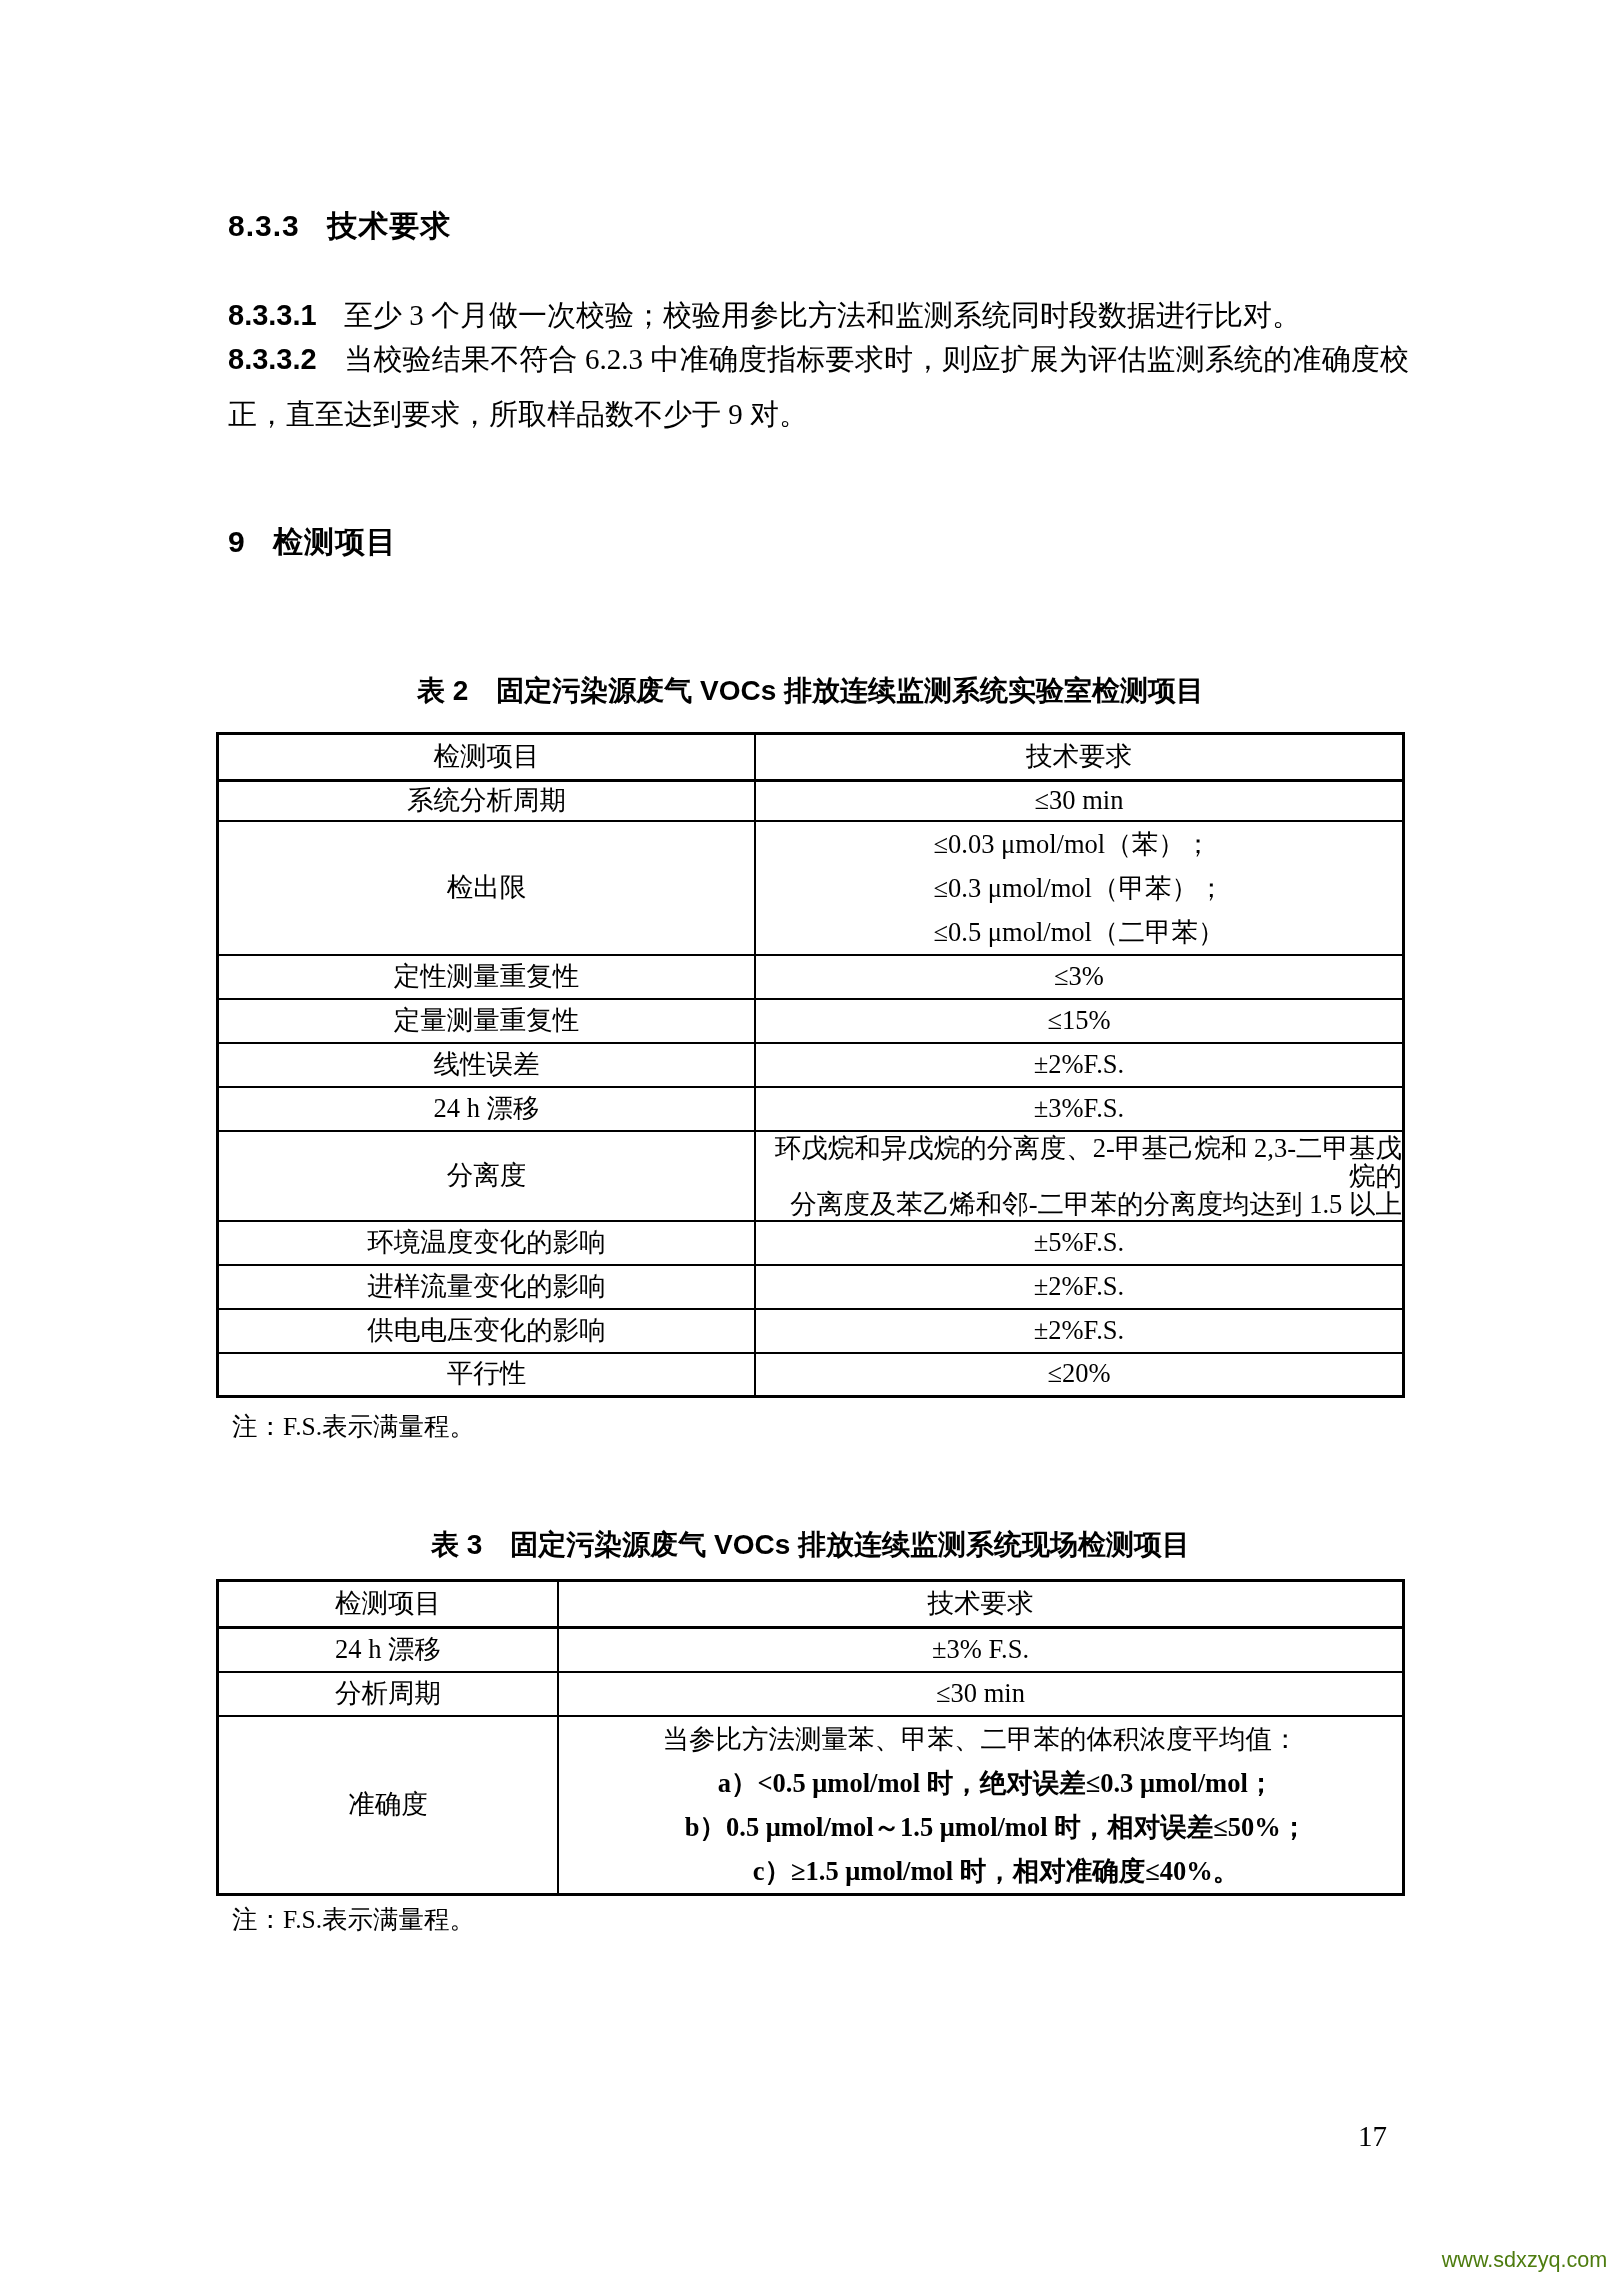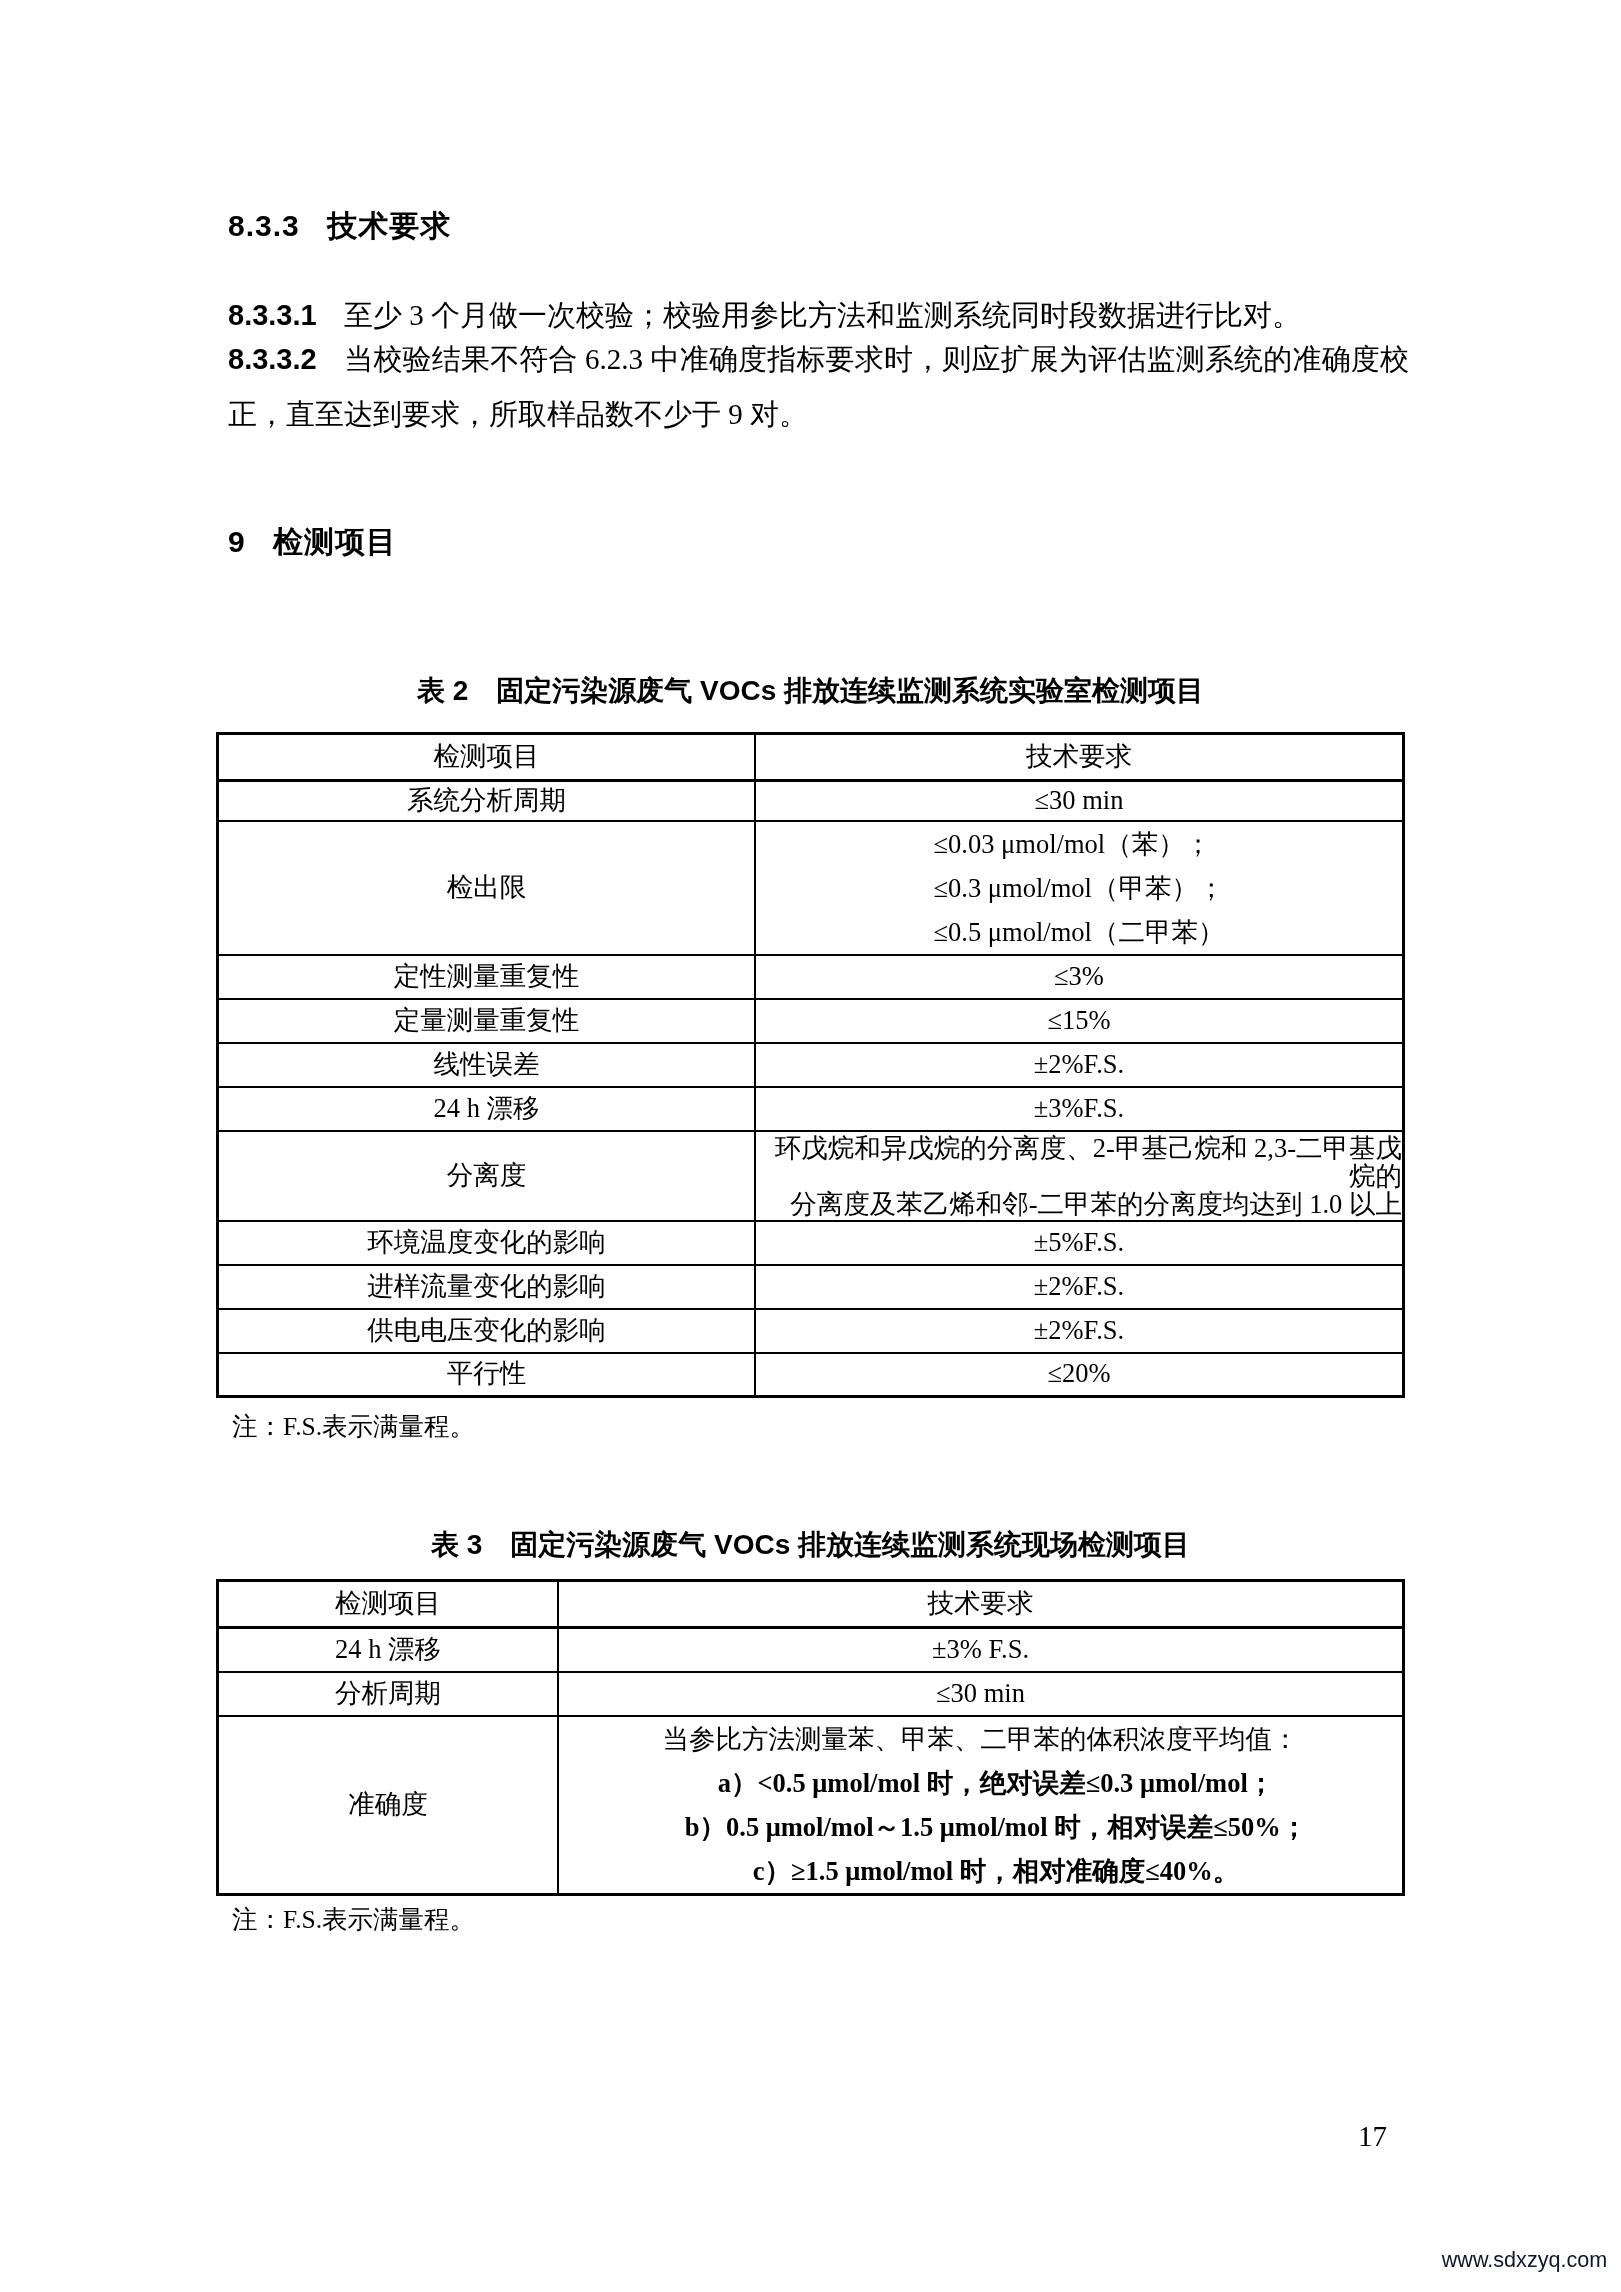--- a/index.html
+++ b/index.html
@@ -41,21 +41,21 @@
   tr.row{height:44px;}
   tr.row-det{height:131px;}
   tr.row-sep{height:90px;}
   tr.row-acc{height:171px;}
   .stack{display:inline-block;text-align:left;line-height:44px;}
   .stack-c{line-height:28px;text-align:right;}
   .acc-cell{text-align:left;line-height:44px;padding-left:15.7px;}
   .acc-cell .indent{padding-left:31px;font-weight:bold;}
   .note{font-size:25.5px;}
   .pageno{font-size:29px;}
-  .wm{font-size:21.6px;color:#0f172a;font-family:"Liberation Sans","DejaVu Sans",sans-serif;}
+  .wm{font-size:21.6px;color:#4d7c0f;font-family:"Liberation Sans","DejaVu Sans",sans-serif;}
 </style>
 </head>
 <body>
 
 <div class="page">
 
   <div class="abs clause-head" style="top:206px;">
     <span class="clause-num">8.3.3</span><span class="hei">技术要求</span>
   </div>
 
@@ -110,21 +110,21 @@
       </tr>
       <tr class="row">
         <td class="c1">24 h 漂移</td>
         <td class="c2">±3%F.S.</td>
       </tr>
       <tr class="row-sep">
         <td class="c1">分离度</td>
         <td class="c2">
           <div class="stack-c">
             <div>环戊烷和异戊烷的分离度、2-甲基己烷和 2,3-二甲基戊烷的</div>
-            <div>分离度及苯乙烯和邻-二甲苯的分离度均达到 1.0 以上</div>
+            <div>分离度及苯乙烯和邻-二甲苯的分离度均达到 1.5 以上</div>
           </div>
         </td>
       </tr>
       <tr class="row">
         <td class="c1">环境温度变化的影响</td>
         <td class="c2">±5%F.S.</td>
       </tr>
       <tr class="row">
         <td class="c1">进样流量变化的影响</td>
         <td class="c2">±2%F.S.</td>

